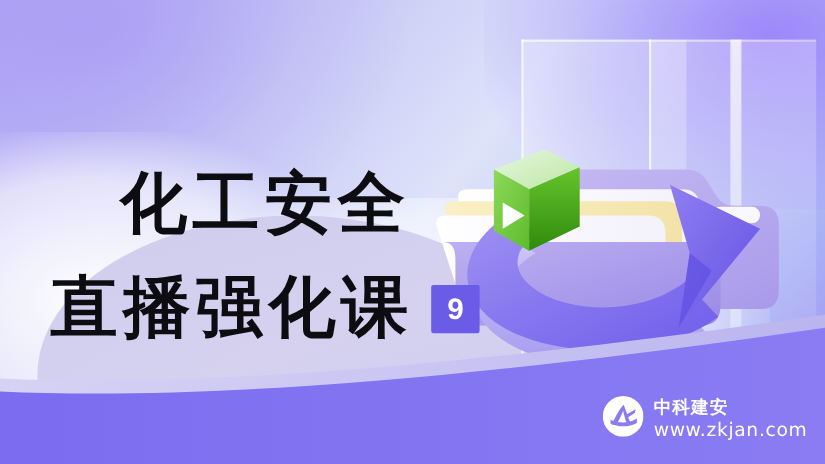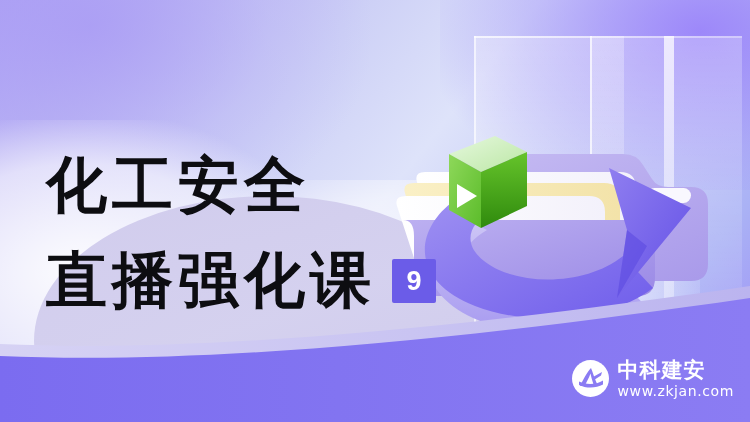--- a/index.html
+++ b/index.html
@@ -69,21 +69,21 @@
     box-shadow:0 2px 8px rgba(95,70,220,.18);
   }
   .pill-tail {
     position:absolute; left:20px; bottom:-10px;
     width:0; height:0;
     border-left:11px solid #8a78f1;
     border-right:9px solid transparent;
     border-bottom:12px solid transparent;
   }
 
-  .headline { position:absolute; left:46px; top:152px; }
+  .headline { position:absolute; left:46px; top:152px;text-align:center; }
   .hl-row { position:relative; white-space:nowrap; }
   .hl-text {
     font-family:"Liberation Serif","DejaVu Serif",serif;
     font-weight:bold; font-size:61px; line-height:68px;
     color:#0d0d11; letter-spacing:5px;
   }
   .hl-row-2 { margin-top:27px; display:flex; align-items:center; }
 
   .hl-underline {
     position:absolute; left:2px; top:70px;
@@ -99,26 +99,26 @@
     font-family:"Liberation Sans",sans-serif;
     border-radius:2px;
   }
 
   
   .logo { position:absolute; right:16px; bottom:24px; display:flex; align-items:center; }
   .logo-mark { width:37px; height:37px; }
   .logo-txt { margin-left:9px; display:flex; flex-direction:column; }
   .logo-name {
     font-family:"DejaVu Sans","Liberation Sans",sans-serif;
-    font-weight:bold; font-size:21px; line-height:24px;
+    font-weight:bold; font-size:16px; line-height:24px;
     color:#ffffff; letter-spacing:1px;
   }
   .logo-url {
     font-family:"DejaVu Sans","Liberation Sans",sans-serif;
-    font-size:14px; line-height:14px; color:#ffffff;
+    font-size:17px; line-height:14px; color:#ffffff;
     letter-spacing:.6px; margin-top:2px;
   }
 
   
   .illus { position:absolute; left:395px; top:60px; width:355px; height:310px; }
 </style>
 </head>
 <body>
 
 <div id="banner">

